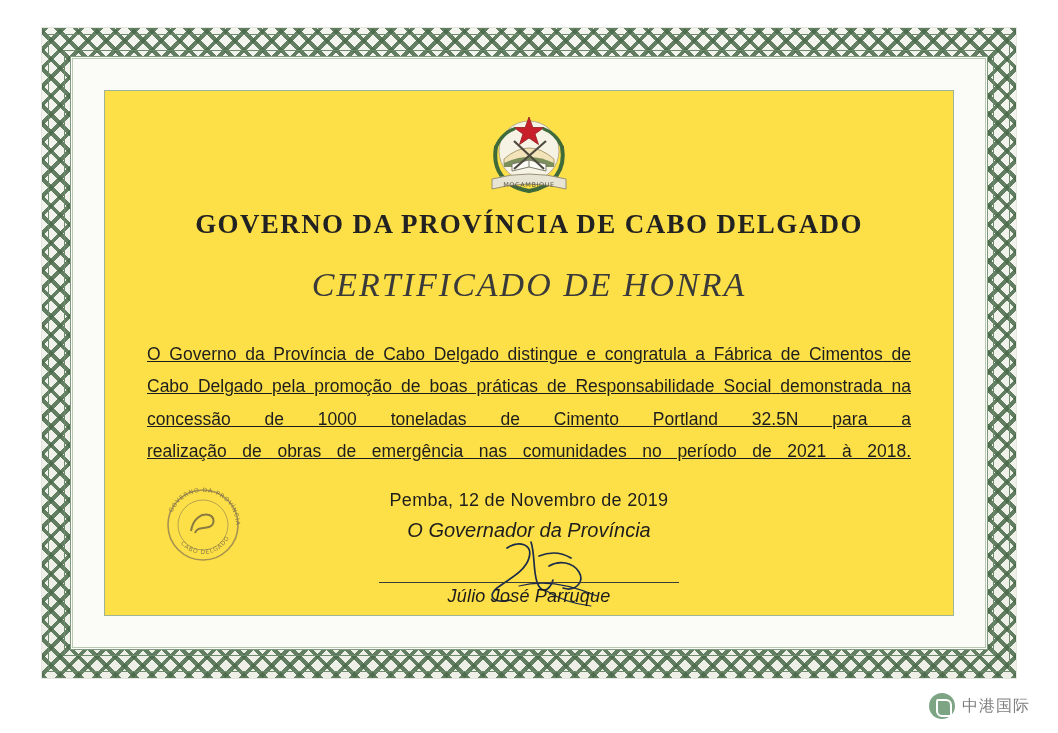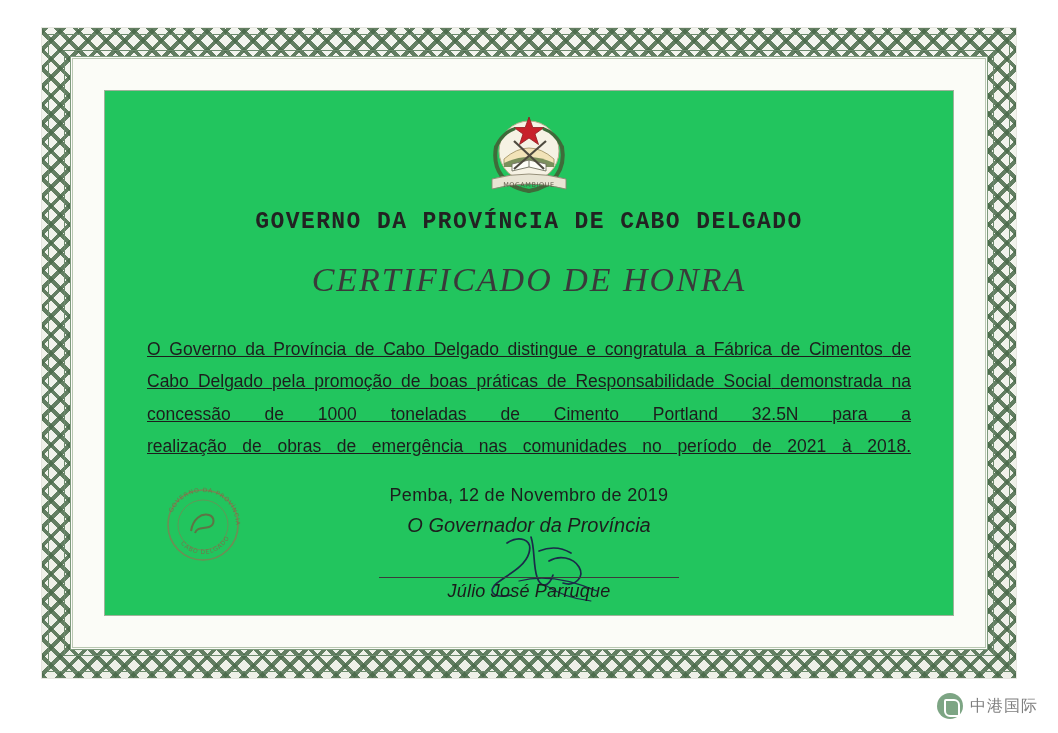--- a/index.html
+++ b/index.html
@@ -64,21 +64,21 @@
     pointer-events: none;
   }
 
   
   #inner-panel {
     position: absolute;
     left: 62px;
     top: 62px;
     right: 62px;
     bottom: 62px;
-    background: #22c55e;
+    background: #fde047;
     border: 1px solid #9fb39b;
     box-sizing: border-box;
     padding: 14px 36px 10px 36px;
     text-align: center;
   }
 
   
   #coat-of-arms {
     width: 110px;
     height: 96px;
@@ -89,22 +89,22 @@
   
   .republic-line {
     font-family: "Liberation Serif", serif;
     font-size: 21px;
     letter-spacing: 5px;
     color: #2b2b2b;
     margin: 2px 0 2px 0;
     font-weight: 400;
   }
   .gov-line {
-    font-family: Liberation Mono, monospace;
-    font-size: 23px;
+    font-family: Liberation Serif, serif;
+    font-size: 27px;
     font-weight: bold;
     letter-spacing: 1.4px;
     color: #222222;
     margin: 0 0 26px 0;
   }
   .cert-title {
     font-family: "Liberation Serif", serif;
     font-style: italic;
     font-size: 34px;
     letter-spacing: 2px;
@@ -186,21 +186,21 @@
     position: absolute;
     left: 52px;
     bottom: 44px;
     width: 92px;
     height: 92px;
   }
 
   
   #watermark {
     position: absolute;
-    right: 20px;
+    right: 28px;
     bottom: 14px;
     display: flex;
     align-items: center;
     gap: 7px;
     opacity: 0.62;
     justify-content: space-between;
   }
   #watermark .wm-logo {
     width: 26px;
     height: 26px;

